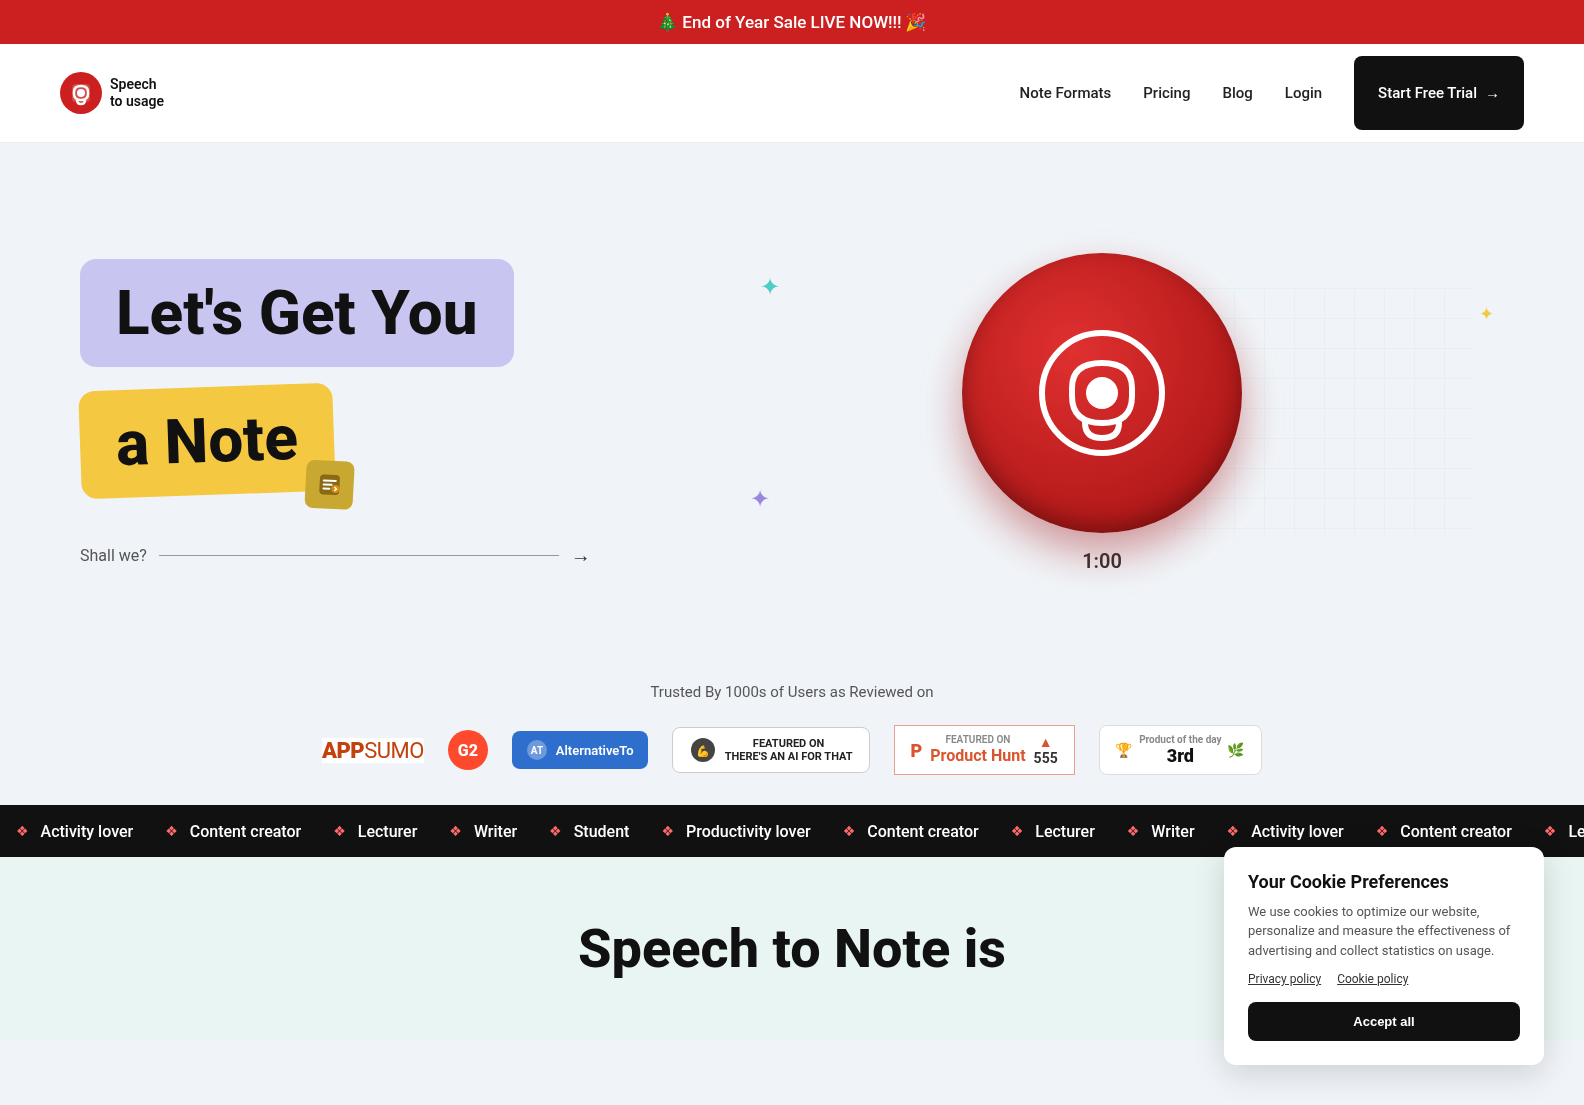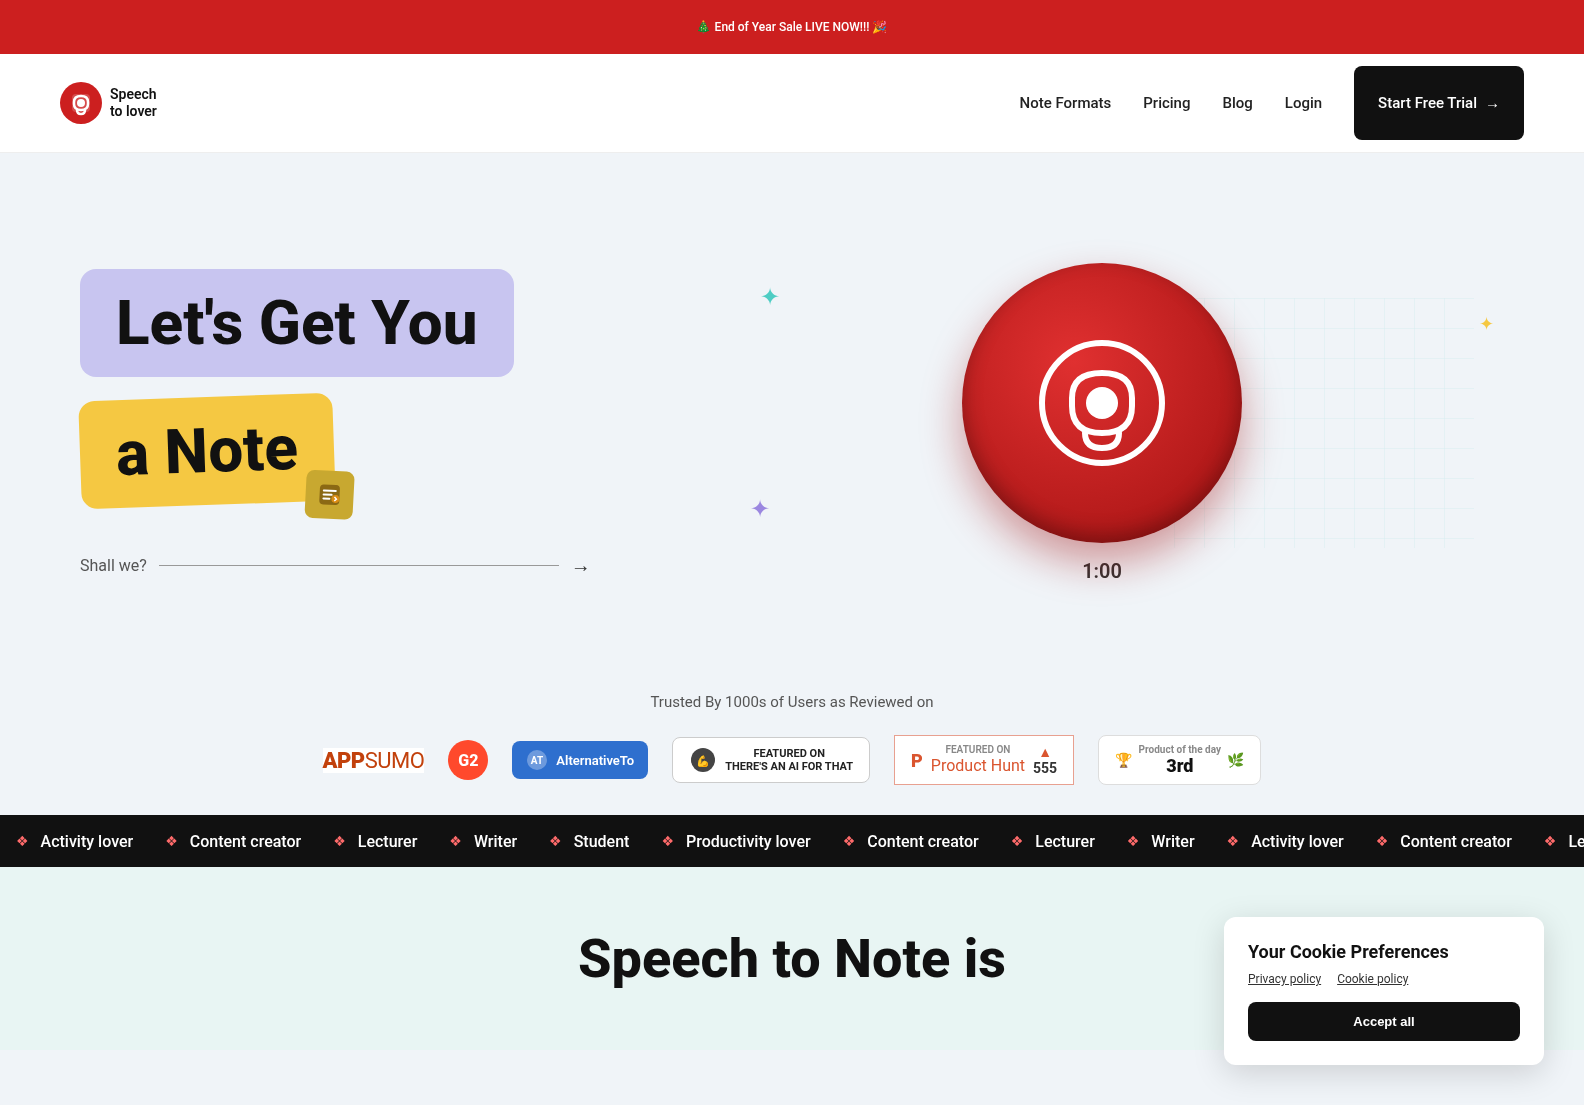--- a/index.html
+++ b/index.html
@@ -3,22 +3,22 @@
   <meta charset="utf-8">
   <style>
     * { margin: 0; padding: 0; box-sizing: border-box; }
     body { font-family: -apple-system, BlinkMacSystemFont, 'Segoe UI', Roboto, sans-serif; background: #f0f4f8; overflow-x: hidden; }
 
     
     .top-banner {
       background: #cc1f1f;
       color: white;
       text-align: center;
-      padding: 20px 16px;
-      font-size: 12px;
+      padding: 12px 16px;
+      font-size: 17px;
       font-weight: 500;
     }
 
     
     nav {
       background: white;
       display: flex;
       align-items: center;
       justify-content: space-between;
       padding: 12px 60px;
@@ -378,21 +378,21 @@
   <a href="#" class="nav-logo">
     <svg class="nav-logo-icon" viewBox="0 0 42 42" fill="none">
       <circle cx="21" cy="21" r="21" fill="#cc1f1f"></circle>
       <rect x="12" y="12" width="18" height="18" rx="4" fill="white" opacity="0.2"></rect>
       <path d="M14 20 Q14 14 21 14 Q28 14 28 20 L28 22 Q28 28 21 28 Q14 28 14 22 Z" fill="none" stroke="white" stroke-width="2.5"></path>
       <circle cx="21" cy="21" r="4" fill="white"></circle>
       <path d="M17 28 Q17 32 21 32 Q25 32 25 28" fill="none" stroke="white" stroke-width="2.5" stroke-linecap="round"></path>
     </svg>
     <div class="nav-logo-text">
       <div>Speech</div>
-      <div>to lover</div>
+      <div>to usage</div>
     </div>
   </a>
 
   <div class="nav-links">
     <a href="#">Note Formats</a>
     <a href="#">Pricing</a>
     <a href="#">Blog</a>
     <a href="#">Login</a>
     <a href="#" class="nav-cta">
       <span>Start Free Trial</span>
@@ -478,21 +478,21 @@
       <div style="font-size:11px;font-weight:700;color:#222;line-height:1.2">
         <div>FEATURED ON</div>
         <div>THERE'S AN AI FOR THAT</div>
       </div>
     </div>
 
     <div class="ph-badge">
       <div class="ph-logo">P</div>
       <div style="line-height:1.2">
         <div style="font-size:10px;color:#888;font-weight:600">FEATURED ON</div>
-        <div style="font-size:16px;font-weight:400;color:#da552f">Product Hunt</div>
+        <div style="font-size:16px;font-weight:700;color:#da552f">Product Hunt</div>
       </div>
       <div style="display:flex;flex-direction:column;align-items:center">
         <span style="font-size:14px;color:#da552f">▲</span>
         <span style="font-size:14px;font-weight:700;color:#333">555</span>
       </div>
     </div>
 
     <div class="potd-badge logo-badge">
       <div style="display:flex;flex-direction:column;align-items:center;gap:2px">
         <div style="display:flex;align-items:center;gap:6px">
@@ -563,20 +563,21 @@
 
   </div>
 </div>
 
 <div class="bottom-section">
   <h2>Speech to Note is</h2>
 </div>
 
 <div class="cookie-popup">
   <div class="cookie-title">Your Cookie Preferences</div>
+  <div class="cookie-desc">We use cookies to optimize our website, personalize and measure the effectiveness of advertising and collect statistics on usage.</div>
   <div class="cookie-links">
     <a href="#">Privacy policy</a>
     <a href="#">Cookie policy</a>
   </div>
   <div class="cookie-buttons">
     <button class="cookie-accept-btn">Accept all</button>
   </div>
 </div>
 
 </body></html>

